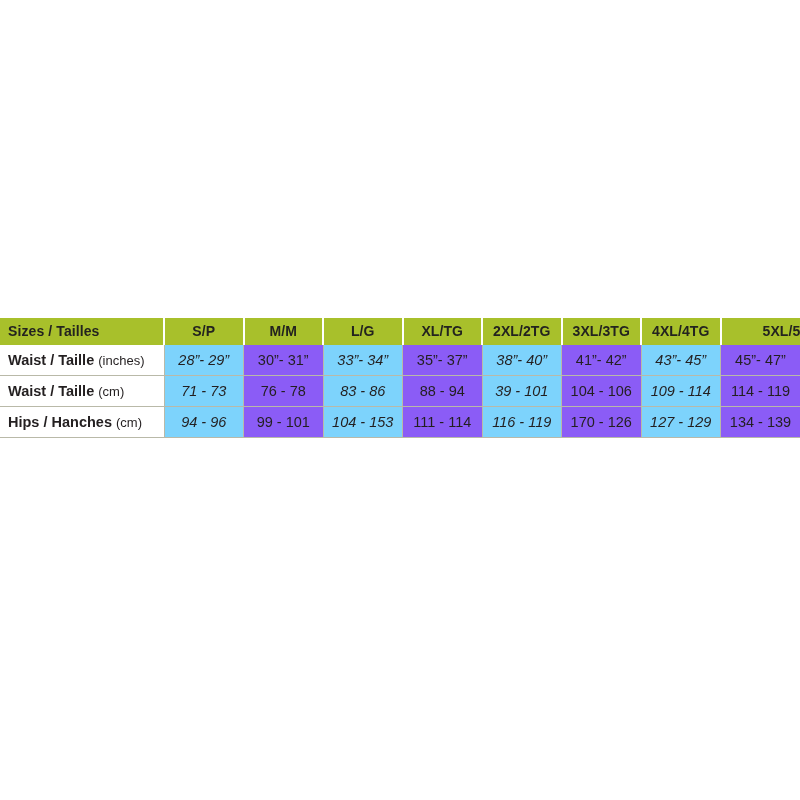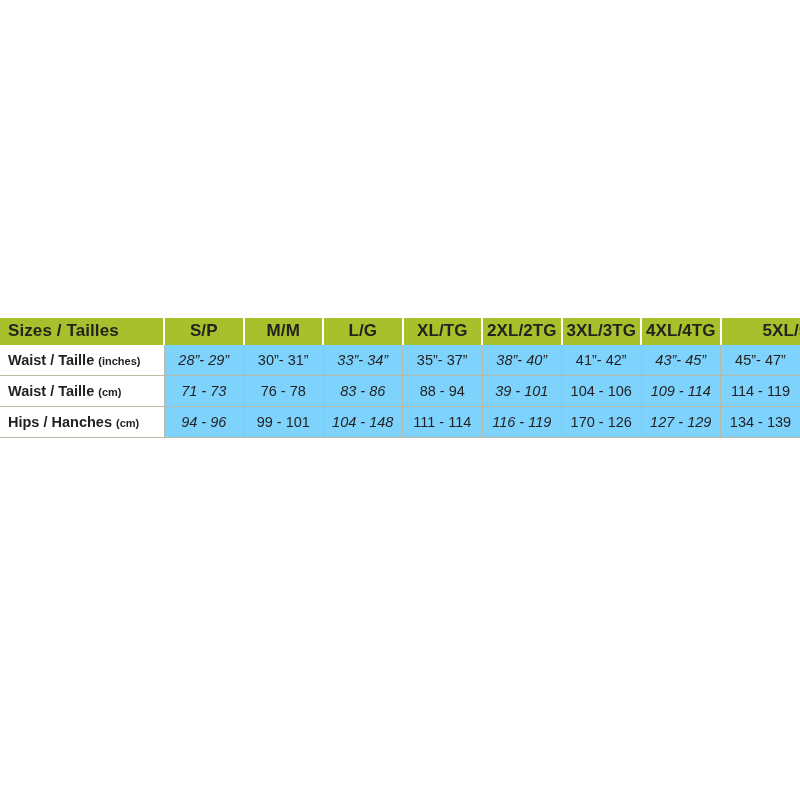--- a/index.html
+++ b/index.html
@@ -29,21 +29,21 @@
     table-layout: fixed;
   }
 
   table.size-chart col.label-col { width: 164px; }
   table.size-chart col.size-col  { width: 79.5px; }
 
   
   thead tr.header-row th {
     background: #a8c02b;
     color: #23231f;
-    font-size: 17px;
+    font-size: 14px;
     font-weight: bold;
     height: 26px;
     padding: 0 0 1px 0;
     text-align: center;
     vertical-align: middle;
     border-right: 2px solid #ffffff;
     letter-spacing: 0.1px;
     white-space: nowrap;
   }
   thead tr.header-row th.label-head {
@@ -56,21 +56,21 @@
   }
 
   
   tbody td {
     height: 28px;
     font-size: 14.5px;
     text-align: center;
     vertical-align: middle;
     border-bottom: 1px solid #b9b9a8;
     border-right: 1px solid #b9b9a8;
-    background: #7dd3fc;
+    background: #8b5cf6;
     white-space: nowrap;
   }
   tbody tr:last-child td {
     border-bottom: 1px solid #b9b9a8;
   }
   tbody td.shade {
     background: #7dd3fc;
     font-style: italic;
   }
   tbody td:last-child {
@@ -79,22 +79,22 @@
 
   tbody td.row-label {
     text-align: left;
     padding-left: 8px;
     font-size: 14.5px;
     font-weight: bold;
     background: #ffffff;
     border-right: 1px solid #b9b9a8;
   }
   tbody td.row-label .unit {
-    font-weight: bold;
-    font-size: 11px;
+    font-weight: normal;
+    font-size: 13px;
   }
   tbody td.row-label .line2 {
     display: block;
     font-weight: bold;
   }
   tbody tr.tall td {
     height: 42px;
   }
   tbody tr.tall td.row-label {
     line-height: 1.25;
@@ -154,21 +154,21 @@
         <td>104 - 106</td>
         <td class="shade">109 - 114</td>
         <td>114 - 119</td>
       </tr>
 
 
       <tr>
         <td class="row-label"><span>Hips / Hanches</span> <span class="unit">(cm)</span></td>
         <td class="shade">94 - 96</td>
         <td>99 - 101</td>
-        <td class="shade">104 - 148</td>
+        <td class="shade">104 - 153</td>
         <td>111 - 114</td>
         <td class="shade">116 - 119</td>
         <td>170 - 126</td>
         <td class="shade">127 - 129</td>
         <td>134 - 139</td>
       </tr>
 
 
     </tbody>
   </table>

